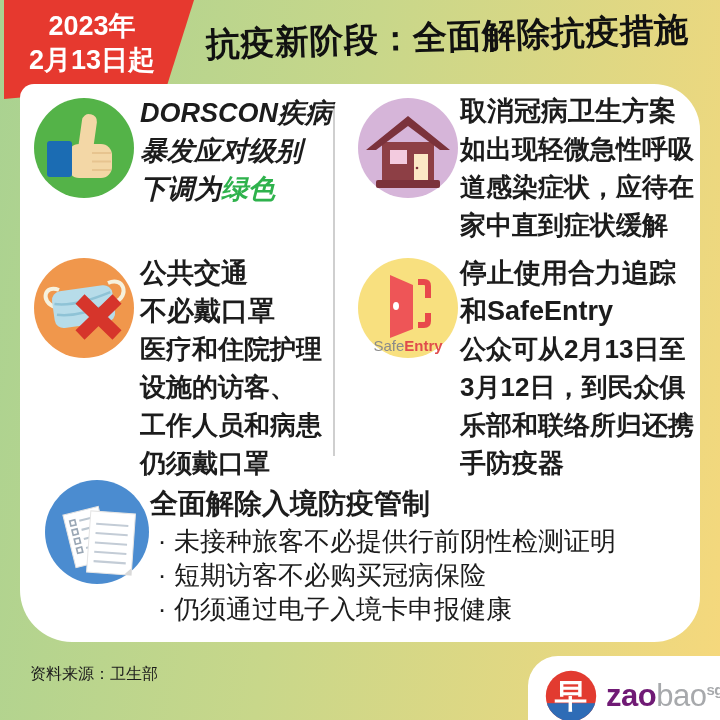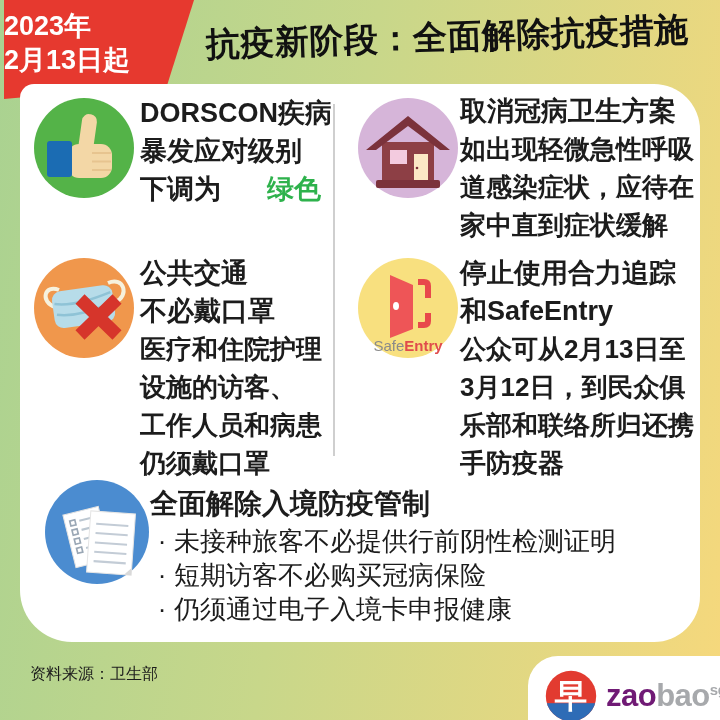--- a/index.html
+++ b/index.html
@@ -2,55 +2,55 @@
 <html><head>
 <meta charset="utf-8">
 <style>
   html,body{margin:0;padding:0;}
   body{width:720px;height:720px;font-family:"Liberation Sans","DejaVu Sans",sans-serif;}
   .stage{position:relative;width:720px;height:720px;overflow:hidden;
          background:linear-gradient(100deg,#a9d291 0%,#c8d78a 45%,#f6d87c 100%);}
   
   .date-badge{position:absolute;left:4px;top:0;width:190px;height:99px;background:#e6392f;
               clip-path:polygon(0 0,100% 0,86% 85%,0 100%);}
-  .date-text{color:#fff;font-weight:800;font-size:27px;line-height:34px;
+  .date-text{color:#fff;font-weight:800;font-size:27px;line-height:34px;text-align:center;
              padding-top:9px;padding-right:14px;white-space:pre-line;}
   .main-title{position:absolute;left:206px;top:22px;width:500px;margin:0;
               font-size:34px;font-weight:900;color:#111;letter-spacing:.5px;
               transform:rotate(-1.8deg);transform-origin:left center;white-space:nowrap;}
   
   .card{position:absolute;left:20px;top:84px;width:680px;height:558px;background:#fff;
         border-radius:14px 46px 46px 52px;}
   .divider{position:absolute;left:313px;top:20px;width:2px;height:352px;background:#cfcfcf;}
   .icon{position:absolute;width:100px;height:100px;display:block;}
   .icon svg{display:block;width:100%;height:100%;}
   .sec-text{position:absolute;color:#1c1c1c;}
   .sec-text h3{margin:0;font-size:27px;line-height:38px;font-weight:800;white-space:pre-line;}
   .sec-text p{margin:0;font-size:26px;line-height:38px;font-weight:700;white-space:pre-line;}
-  .bold-body{font-weight:800 !important;font-size:27px !important;}
-  .green-hl{color:#2eb24c;margin-left:46px;}
+  .bold-body{font-weight:800 !important;font-size:27px !important;font-style:italic;}
+  .green-hl{color:#2eb24c;}
   
   .i1{left:14px;top:14px;}   .t1{left:120px;top:10px;}
   .i2{left:338px;top:14px;}  .t2{left:440px;top:8px;}
   .i3{left:14px;top:174px;}  .t3{left:120px;top:170px;}
   .i4{left:338px;top:174px;} .t4{left:440px;top:170px;}
   .i5{left:25px;top:396px;width:104px;height:104px;}
   .t5{left:130px;top:402px;}
   .t5 h3{font-size:28px;line-height:36px;}
   .bullets{list-style:none;margin:2px 0 0 0;padding:0;}
   .bullets li{font-size:26px;line-height:34px;color:#1c1c1c;display:flex;}
   .bullets .dot{width:24px;text-align:center;flex:0 0 auto;}
   
   .source{position:absolute;left:30px;top:664px;font-size:16px;font-weight:500;color:#1c1c1c;}
   .brand{position:absolute;left:528px;top:656px;width:210px;height:80px;background:#fff;
          border-radius:30px 0 0 0;display:flex;align-items:center;padding-left:16px;box-sizing:border-box;}
   .brand-logo{width:54px;height:54px;flex:0 0 auto;}
   .brand-text{margin-left:8px;font-size:31px;letter-spacing:-.5px;white-space:nowrap;}
   .brand-zao{font-weight:800;color:#701a75;}
-  .brand-bao{font-weight:700;color:#a7a9ac;}
+  .brand-bao{font-weight:400;color:#a7a9ac;}
   .brand-sg{font-size:15px;color:#a7a9ac;vertical-align:super;font-weight:600;}
 </style>
 </head>
 <body>
 
 <div class="stage">
 
   <div class="date-badge">
     <div class="date-text">2023年
 2月13日起</div>

